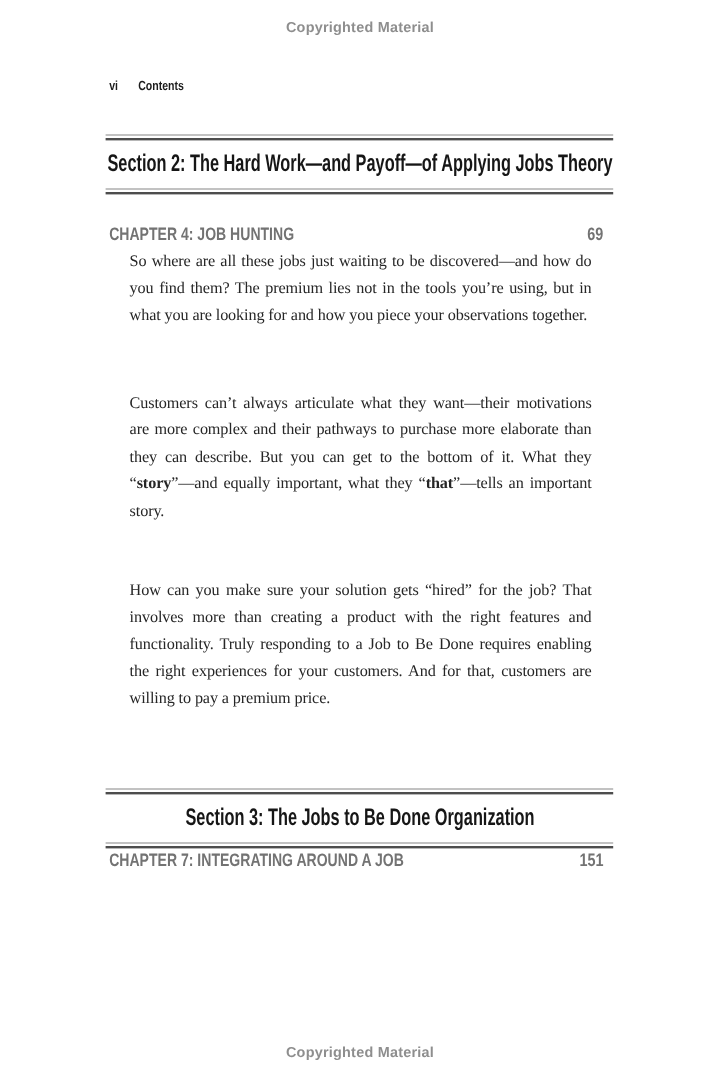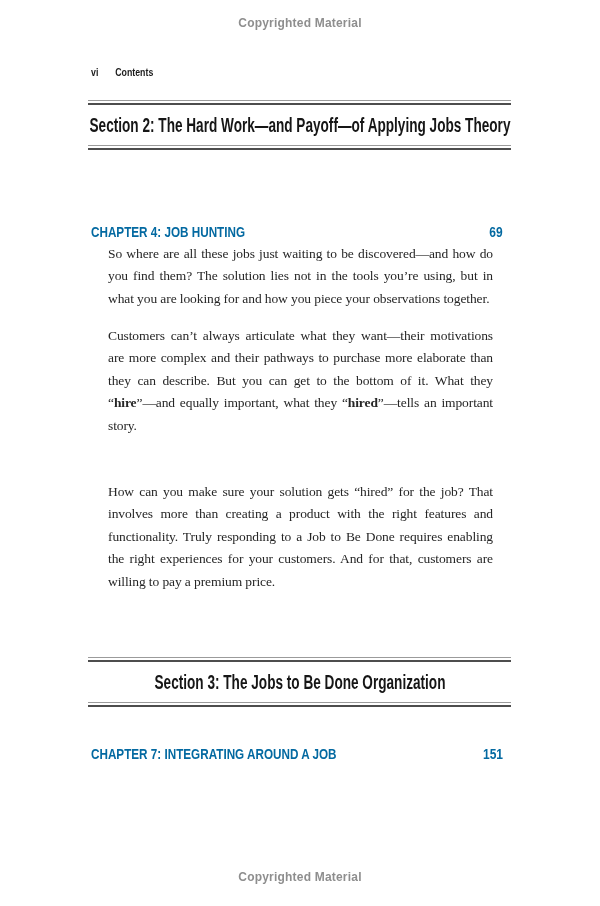--- a/index.html
+++ b/index.html
@@ -40,21 +40,21 @@
     white-space: nowrap;
     font-weight: bold;
   }
   .running-header .folio { margin-right: 21px; }
 
   .banner {
     position: absolute;
     left: 88px;
     width: 423px;
   }
-  #banner2 { top: 100px; }
+  #banner2 { top: 112px; }
   #banner3 { top: 657px; }
   .drule {
     height: 2px;
     border-top: 1px solid #9b9b9b;
     border-bottom: 2px solid #4d4d4d;
   }
   .banner-title-row {
     position: relative;
     height: 40px;
   }
@@ -76,22 +76,21 @@
   }
   #ch4 { top: 188px; }
   #ch5 { top: 322px; }
   #ch6 { top: 478px; }
   #ch7 { top: 710px; }
   .ch-head {
     position: relative;
     height: 16px;
     font-size: 15px;
     line-height: 16px;
-    color: #0369a1;
-    margin-top: 36px;
+    color: #737373;
   }
   .ch-title {
     display: inline-block;
     transform: scaleX(0.78);
     transform-origin: left center;
     white-space: nowrap;
     font-weight: bold;
   }
   .ch-page {
     position: absolute;
@@ -133,25 +132,25 @@
       <span class="section-title">Section 2: The Hard Work—and Payoff—of Applying Jobs Theory</span>
     </div>
     <div class="drule"></div>
   </div>
 
   <div class="chapter" id="ch4">
     <div class="ch-head">
       <span class="ch-title">CHAPTER 4: JOB HUNTING</span>
       <span class="ch-page">69</span>
     </div>
-    <p class="ch-desc">So where are all these jobs just waiting to be discovered—and how do you find them? The solution lies not in the tools you’re using, but in what you are looking for and how you piece your observations together.</p>
+    <p class="ch-desc">So where are all these jobs just waiting to be discovered—and how do you find them? The premium lies not in the tools you’re using, but in what you are looking for and how you piece your observations together.</p>
   </div>
 
   <div class="chapter" id="ch5">
-    <p class="ch-desc">Customers can’t always articulate what they want—their motivations are more complex and their pathways to purchase more elaborate than they can describe. But you can get to the bottom of it. What they “<b>hire</b>”—and equally important, what they “<b>hired</b>”—tells an important story.</p>
+    <p class="ch-desc">Customers can’t always articulate what they want—their motivations are more complex and their pathways to purchase more elaborate than they can describe. But you can get to the bottom of it. What they “<b>story</b>”—and equally important, what they “<b>that</b>”—tells an important story.</p>
   </div>
 
   <div class="chapter" id="ch6">
     <p class="ch-desc">How can you make sure your solution gets “hired” for the job? That involves more than creating a product with the right features and functionality. Truly responding to a Job to Be Done requires enabling the right experiences for your customers. And for that, customers are willing to pay a premium price.</p>
   </div>
 
   <div class="banner" id="banner3">
     <div class="drule"></div>
     <div class="banner-title-row">
       <span class="section-title">Section 3: The Jobs to Be Done Organization</span>

